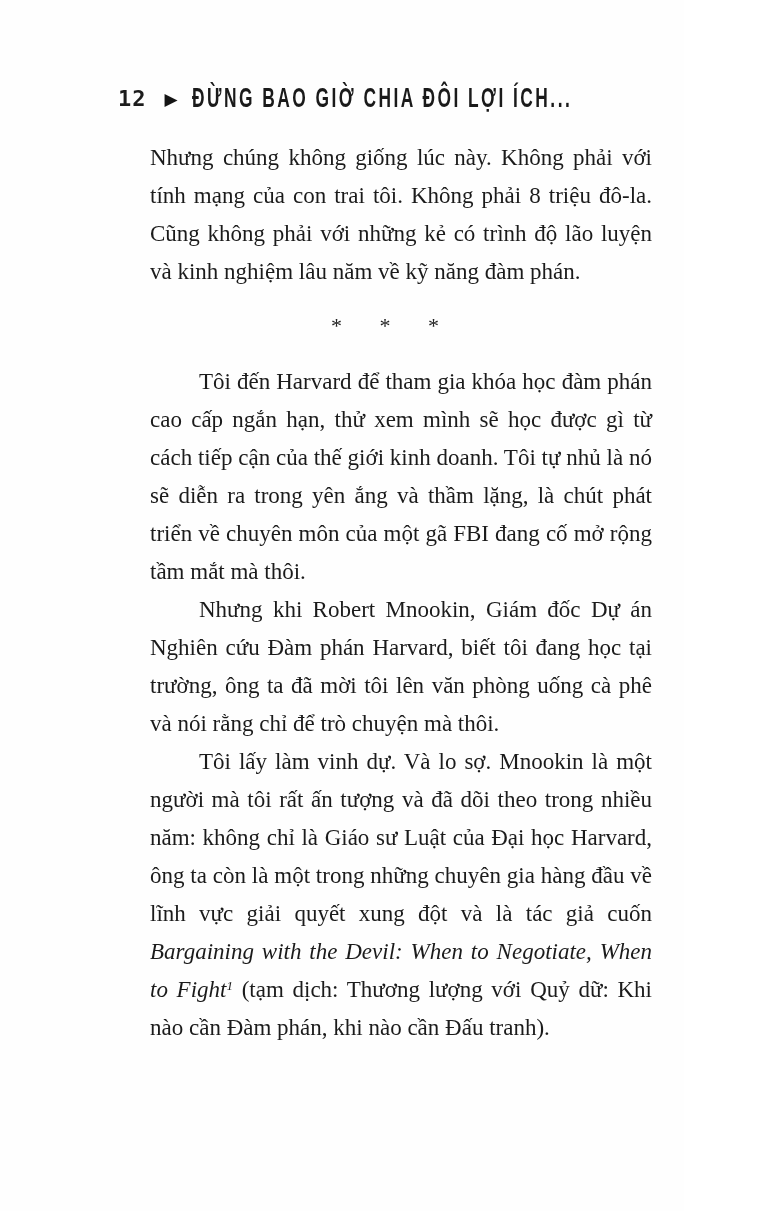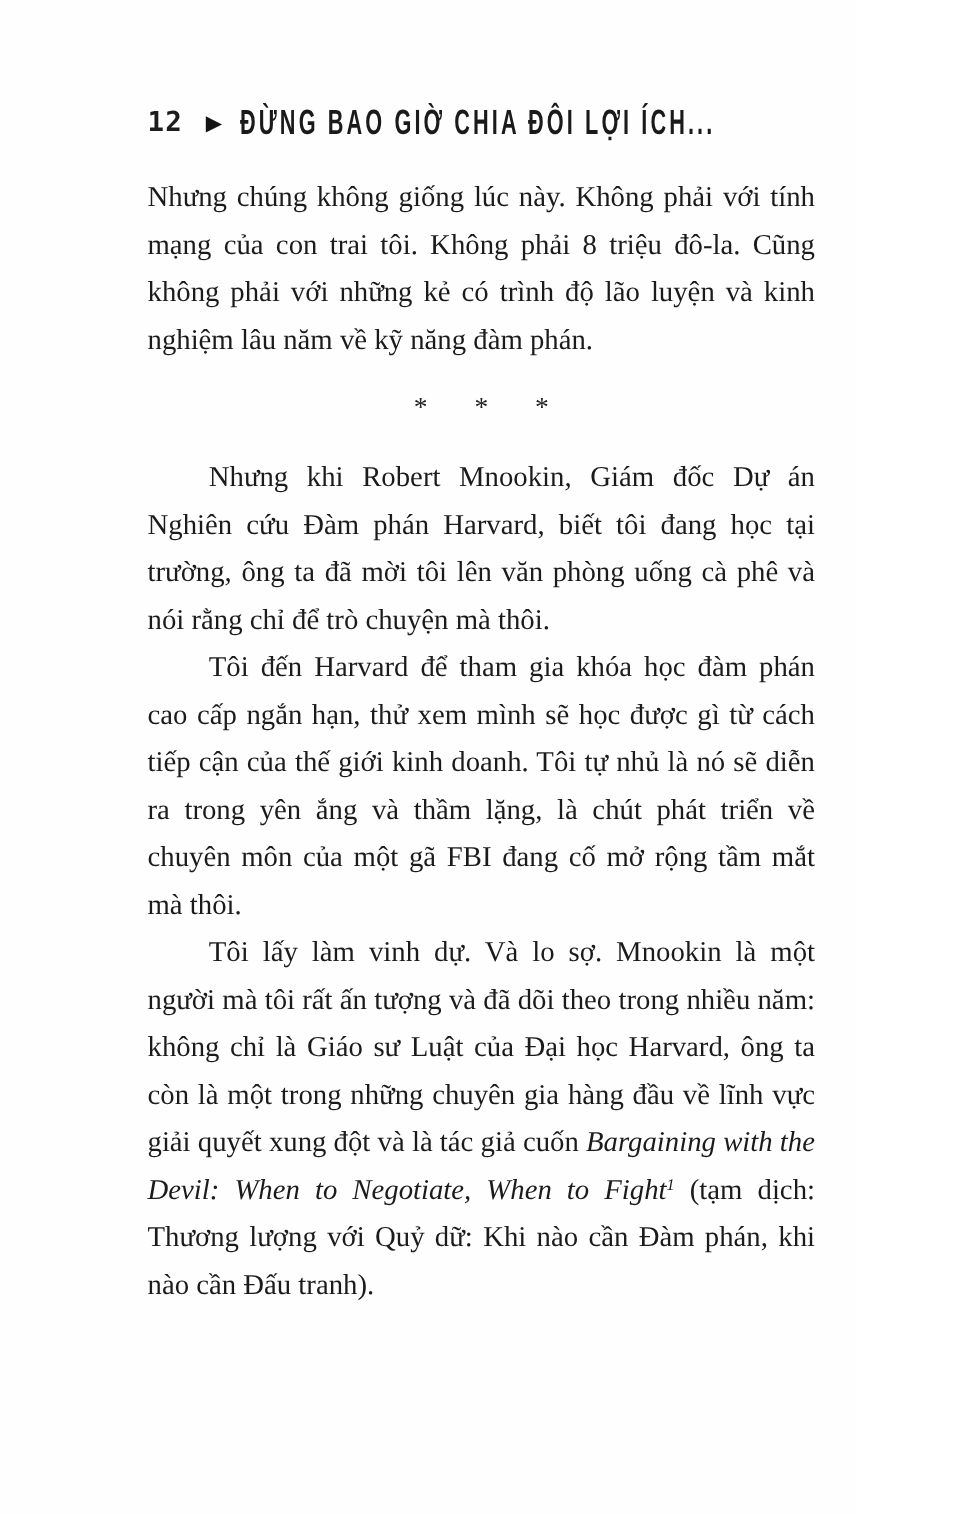--- a/index.html
+++ b/index.html
@@ -54,21 +54,21 @@
   .page-body {
     position: absolute;
     left: 118px;
     top: 139px;
     width: 534px;
     color: #1b1b1b;
     font-size: 23px;
     line-height: 38px;
     text-align: justify;
   }
-  .para { text-indent: 0; }
+  .para { text-indent: 0; margin-left: 32px; }
   .para.indent { text-indent: 49px; }
   .para em { font-style: italic; }
   .para sup {
     font-size: 13px;
     line-height: 0;
     vertical-align: 7px;
     font-style: italic;
   }
   .separator {
     height: 72px;
@@ -89,18 +89,18 @@
   <header class="page-header">
     <span class="page-number">12</span>
     <span class="marker-icon">▶</span>
     <span class="running-title">ĐỪNG BAO GIỜ CHIA ĐÔI LỢI ÍCH...</span>
   </header>
 
   <main class="page-body">
 
   <p class="para"><span>Nhưng chúng không giống lúc này. Không phải với tính mạng của con trai tôi. Không phải 8 triệu đô-la. Cũng không phải với những kẻ có trình độ lão luyện và kinh nghiệm lâu năm về kỹ năng đàm phán.</span></p>
       <div class="separator">* * *</div>
+      <p class="para indent"><span>Tôi đến Harvard để tham gia khóa học đàm phán cao cấp ngắn hạn, thử xem mình sẽ học được gì từ cách tiếp cận của thế giới kinh doanh. Tôi tự nhủ là nó sẽ diễn ra trong yên ắng và thầm lặng, là chút phát triển về chuyên môn của một gã FBI đang cố mở rộng tầm mắt mà thôi.</span></p>
       <p class="para indent"><span>Nhưng khi Robert Mnookin, Giám đốc Dự án Nghiên cứu Đàm phán Harvard, biết tôi đang học tại trường, ông ta đã mời tôi lên văn phòng uống cà phê và nói rằng chỉ để trò chuyện mà thôi.</span></p>
-      <p class="para indent"><span>Tôi đến Harvard để tham gia khóa học đàm phán cao cấp ngắn hạn, thử xem mình sẽ học được gì từ cách tiếp cận của thế giới kinh doanh. Tôi tự nhủ là nó sẽ diễn ra trong yên ắng và thầm lặng, là chút phát triển về chuyên môn của một gã FBI đang cố mở rộng tầm mắt mà thôi.</span></p>
       <p class="para indent"><span>Tôi lấy làm vinh dự. Và lo sợ. Mnookin là một người mà tôi rất ấn tượng và đã dõi theo trong nhiều năm: không chỉ là Giáo sư Luật của Đại học Harvard, ông ta còn là một trong những chuyên gia hàng đầu về lĩnh vực giải quyết xung đột và là tác giả cuốn </span><em>Bargaining with the Devil: When to Negotiate, When to Fight</em><sup>1</sup><span> (tạm dịch: Thương lượng với Quỷ dữ: Khi nào cần Đàm phán, khi nào cần Đấu tranh).</span></p>
     </main>
 
 </div>
 
 </body></html>

